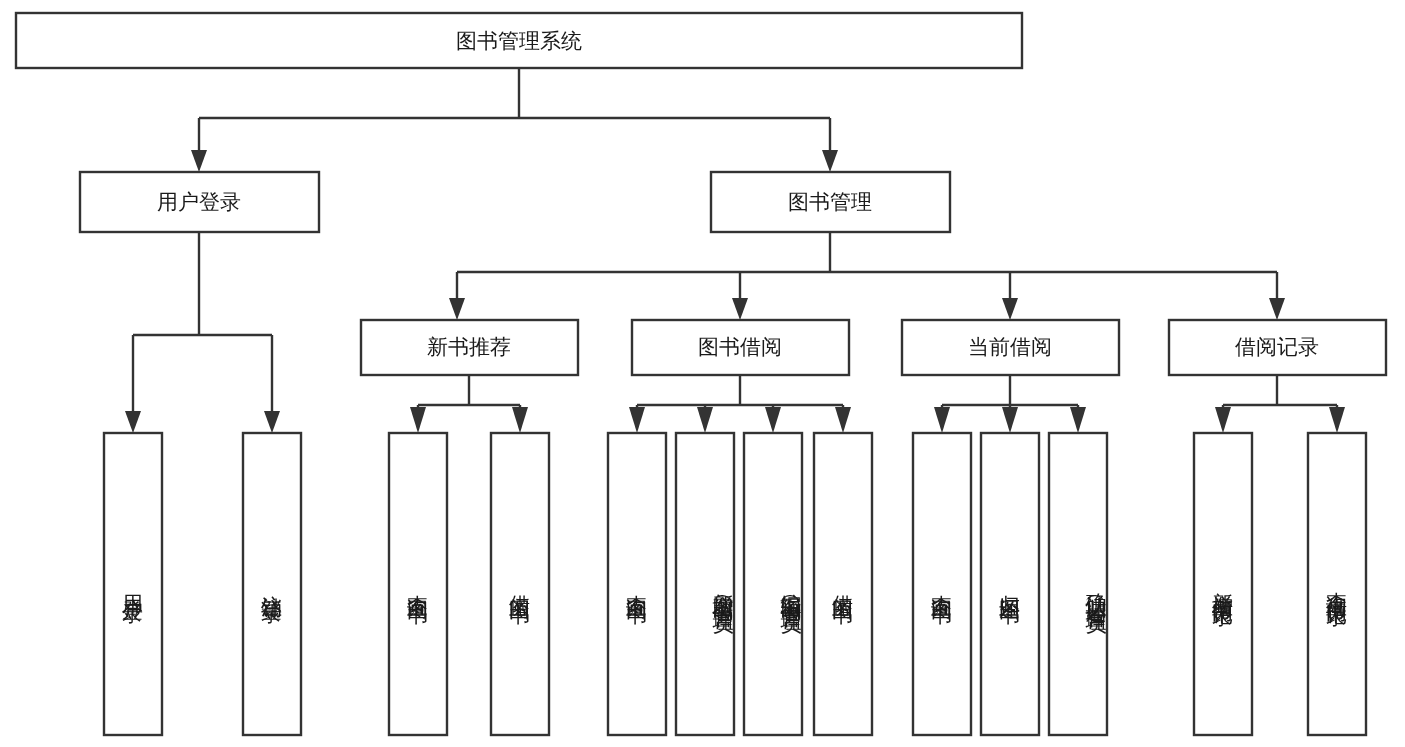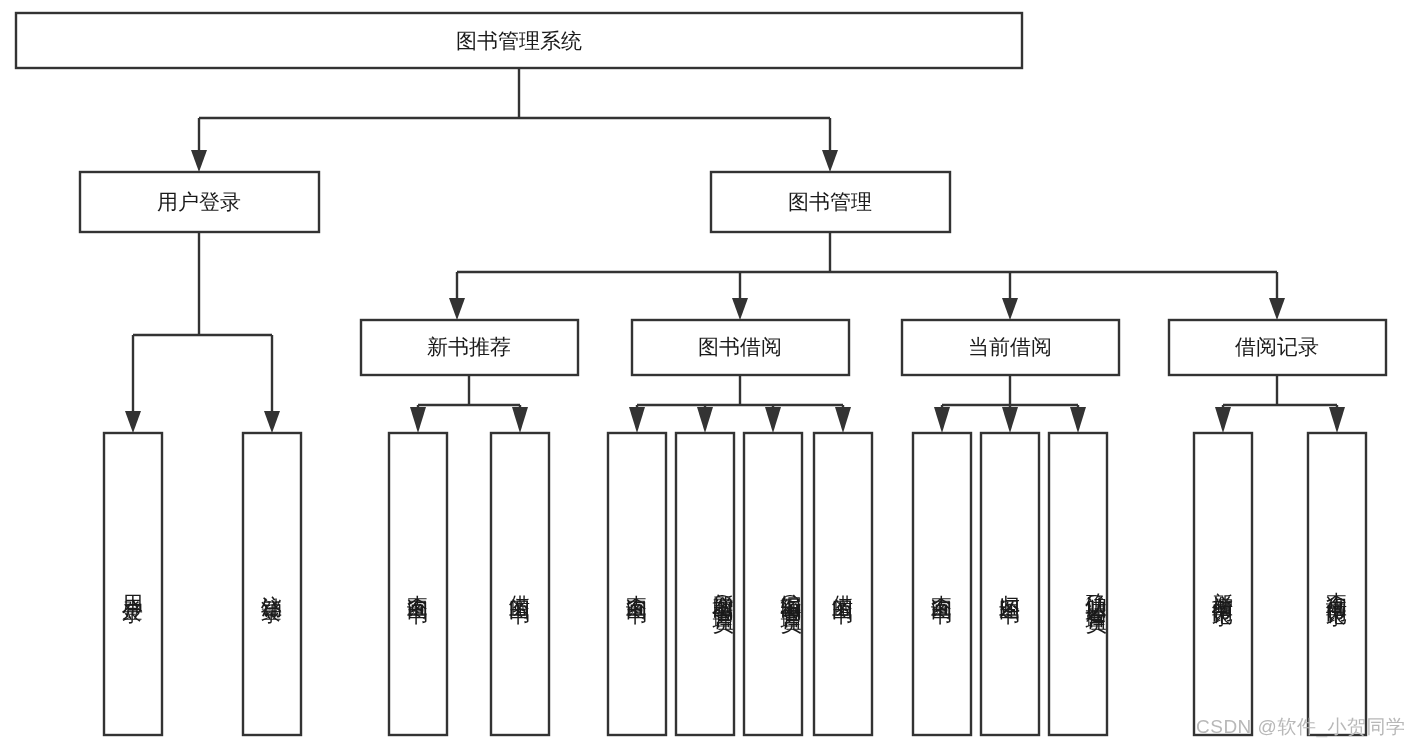--- a/index.html
+++ b/index.html
@@ -235,15 +235,14 @@
   <div class="leaf-label" style="left:744px; top:443px; width:58px; height:292px;">编辑图书（管理员）</div>
   <div class="leaf-label centered" style="left:814px; top:433px; width:58px; height:302px;">借阅图书</div>
 
   <div class="leaf-label centered" style="left:913px; top:433px; width:58px; height:302px;">查询图书</div>
   <div class="leaf-label centered" style="left:981px; top:433px; width:58px; height:302px;">归还图书</div>
   <div class="leaf-label" style="left:1049px; top:443px; width:58px; height:292px;">确认归还（管理员）</div>
 
   <div class="leaf-label centered" style="left:1194px; top:433px; width:58px; height:302px;">新增借阅记录</div>
   <div class="leaf-label centered" style="left:1308px; top:433px; width:58px; height:302px;">查询借阅记录</div>
 
-  <div class="watermark" style="left:1196px; top:714px;">CSDN @软件_小贺同学</div>
 
 </div>
 
 </body></html>

